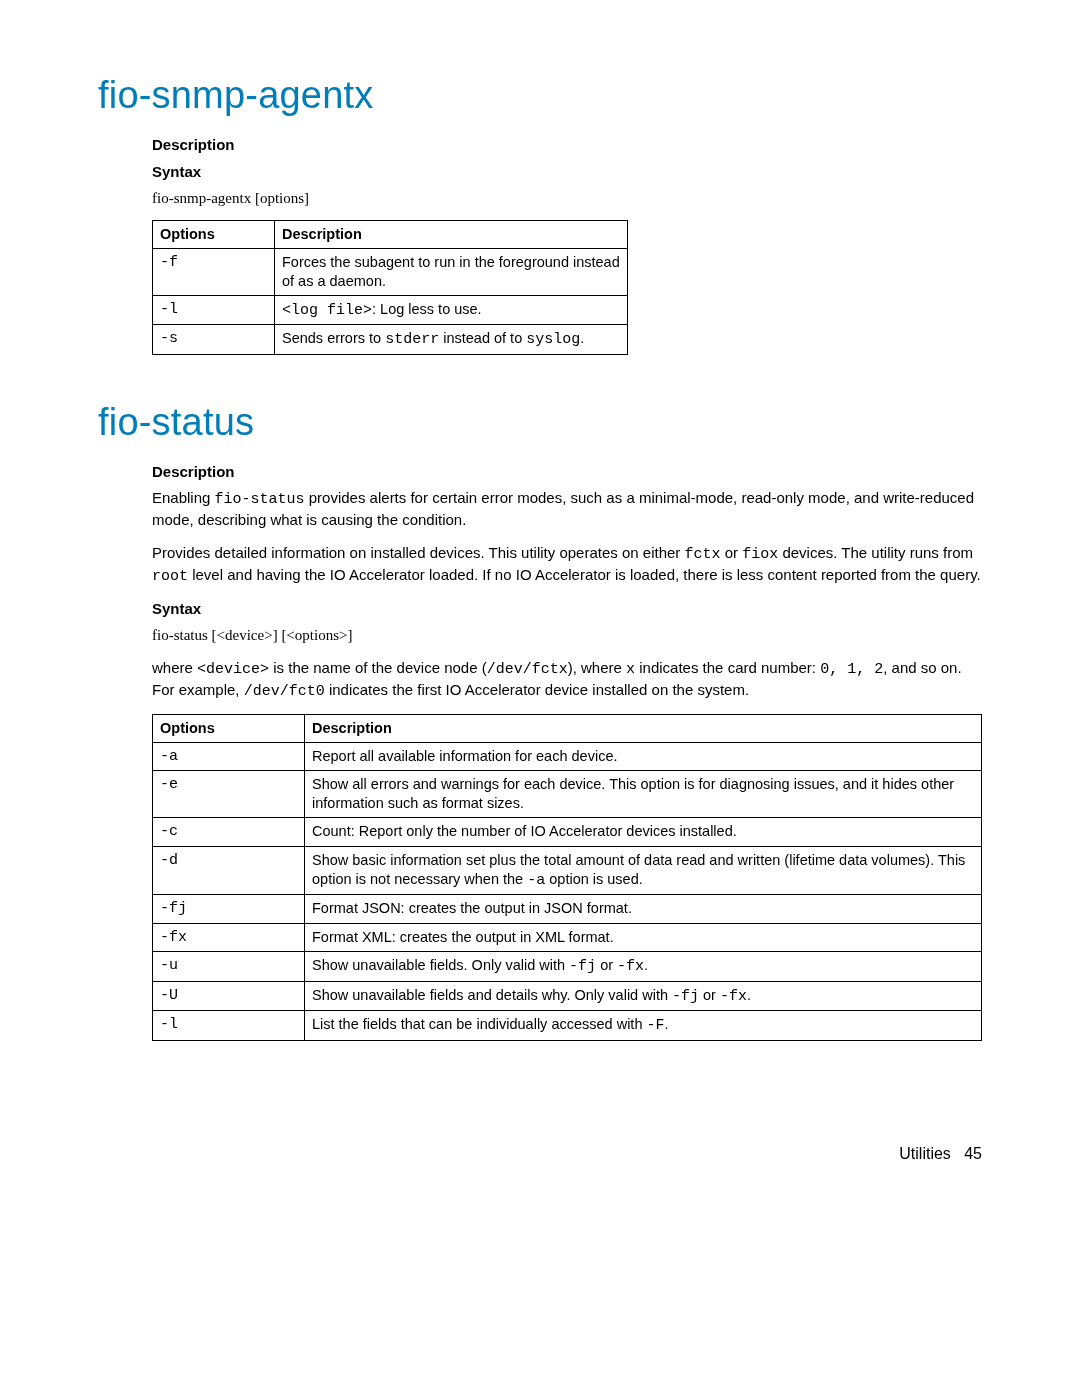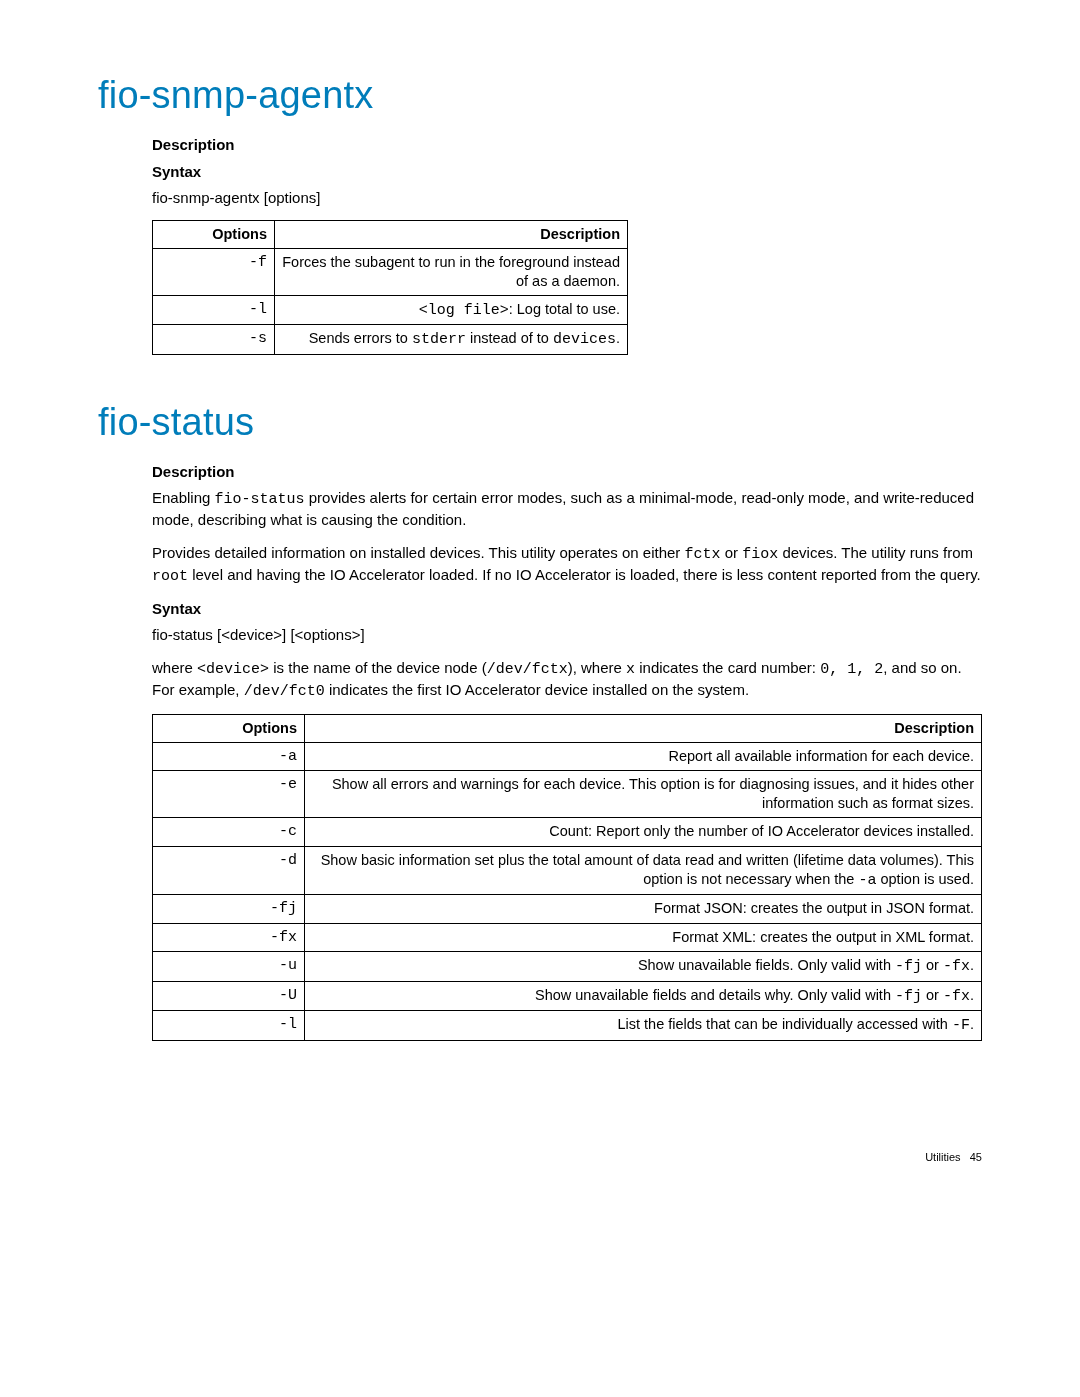--- a/index.html
+++ b/index.html
@@ -40,46 +40,46 @@
   }
   p {
     margin: 0 0 12px 0;
     font-size: 15px;
   }
   .mono {
     font-family: "Courier New", Courier, monospace;
     font-size: 15px;
   }
   .syntax-block {
-    font-family: Liberation Sans, sans-serif;
+    font-family: Liberation Serif, serif;
     font-size: 15px;
     margin: 0 0 12px 0;
   }
   table {
     border-collapse: collapse;
     margin-bottom: 12px;
   }
   table.small { width: 476px; }
   table.full { width: 100%; }
   th, td {
     border: 1px solid #000;
     padding: 4px 7px 4px 7px;
-    text-align: right;
+    text-align: left;
     vertical-align: top;
     font-size: 14.5px;
     line-height: 1.3;
   }
   th { font-weight: bold; }
   table.small col.col1 { width: 122px; }
   table.full col.col1 { width: 152px; }
   .footer {
     position: absolute;
     bottom: 55px;
     right: 98px;
-    font-size: 11px;
+    font-size: 16px;
   }
 </style>
 </head>
 <body>
 
 <div class="page">
   <div class="content">
 
     <h1 class="section-title">fio-snmp-agentx</h1>
 
@@ -97,25 +97,25 @@
           <tr>
         <th>Options</th>
         <th>Description</th>
       </tr>
       <tr>
         <td class="mono">-f</td>
         <td>Forces the subagent to run in the foreground instead of as a daemon.</td>
       </tr>
       <tr>
         <td class="mono">-l</td>
-        <td><span class="mono">&lt;log file&gt;</span><span>: Log total to use.</span></td>
+        <td><span class="mono">&lt;log file&gt;</span><span>: Log less to use.</span></td>
       </tr>
       <tr>
         <td class="mono">-s</td>
-        <td><span>Sends errors to </span><span class="mono">stderr</span><span> instead of to </span><span class="mono">devices</span><span>.</span></td>
+        <td><span>Sends errors to </span><span class="mono">stderr</span><span> instead of to </span><span class="mono">syslog</span><span>.</span></td>
       </tr>
     </tbody>
       </table>
 
     <h1 class="section-title second">fio-status</h1>
 
     <p class="subhead">Description</p>
     <p>
       <span>Enabling </span><span class="mono">fio-status</span><span> provides alerts for certain error modes, such as a minimal-mode, read-only mode, and write-reduced mode, describing what is causing the condition.</span>
     </p>

